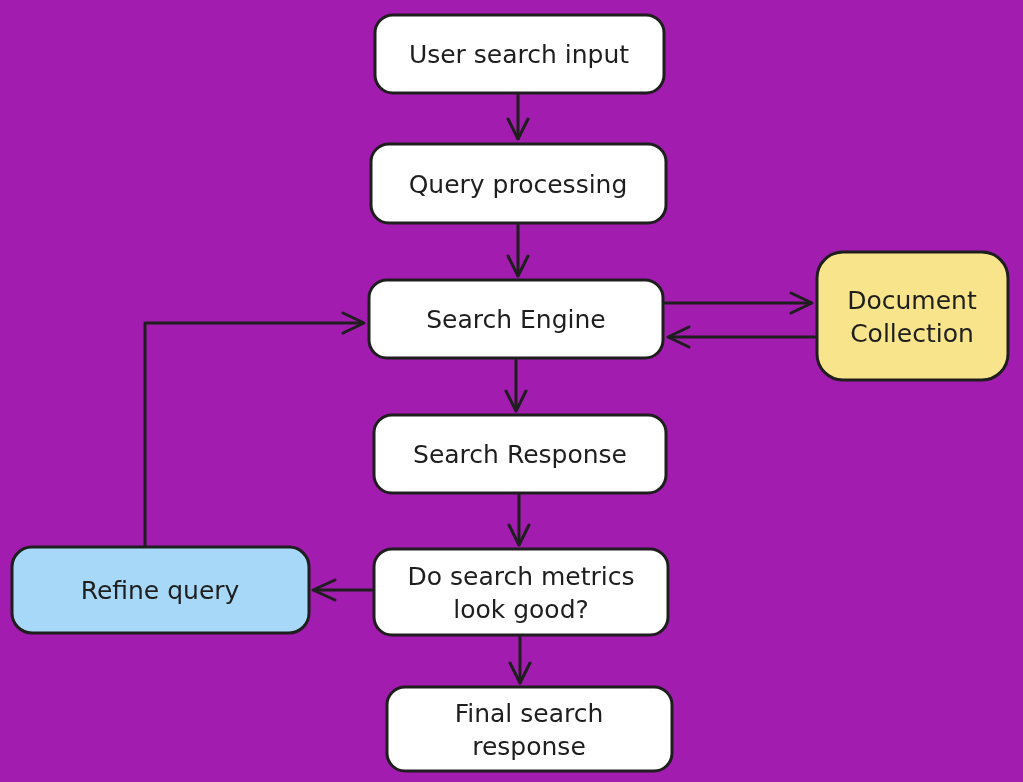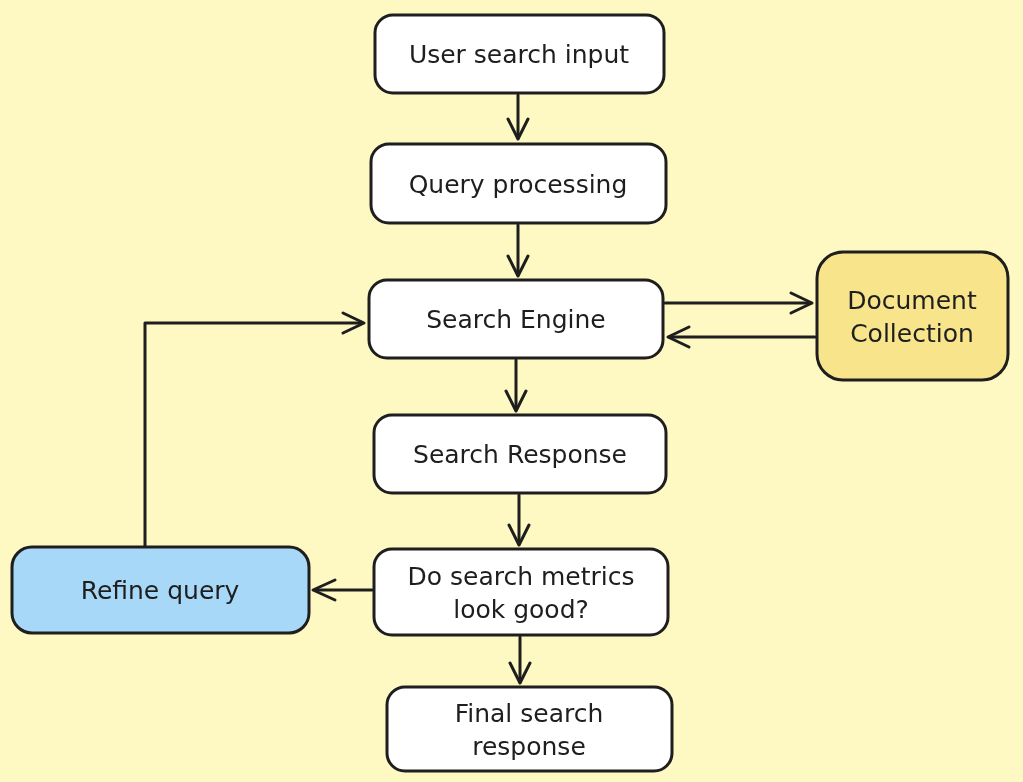--- a/index.html
+++ b/index.html
@@ -4,21 +4,21 @@
 <style>
   html, body {
     margin: 0;
     padding: 0;
     background: #ffffff;
   }
   .stage {
     position: relative;
     width: 1023px;
     height: 782px;
-    background: #fef9c3;
+    background: #a21caf;
     overflow: hidden;
   }
   svg { display: block; }
   .node-box {
     stroke: #1e1e1e;
     stroke-width: 3;
     stroke-linejoin: round;
   }
   .edge {
     stroke: #1e1e1e;

